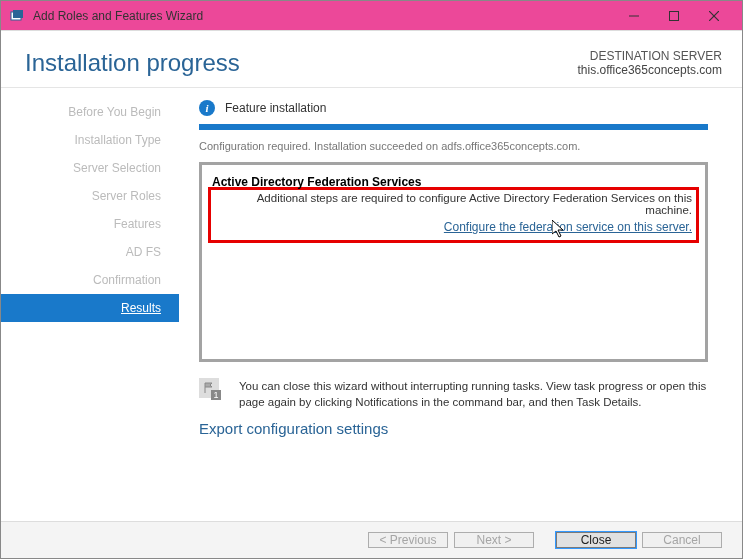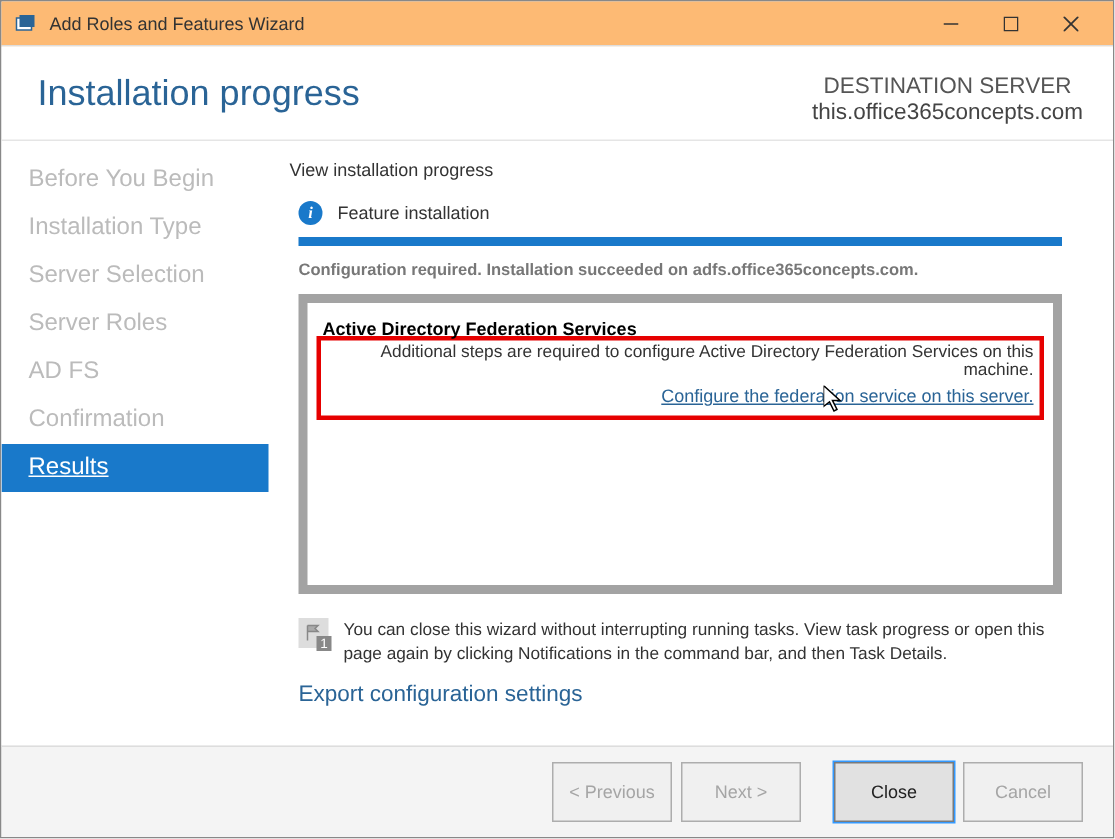--- a/index.html
+++ b/index.html
@@ -1,52 +1,52 @@
 <!DOCTYPE html>
 <html><head>
   <meta charset="utf-8">
   <style>
     * { box-sizing: border-box; margin: 0; padding: 0; }
     body { font-family: "Segoe UI", Tahoma, sans-serif; background: #fff; width: 743px; height: 559px; position: relative; }
     .window { width: 743px; height: 559px; border: 1px solid #888; background: #fff; display: flex; flex-direction: column; }
-    .titlebar { height: 30px; display: flex; align-items: center; padding: 0 8px; border-bottom: 1px solid #ddd; background: #fdba74; }
+    .titlebar { height: 30px; display: flex; align-items: center; padding: 0 8px; border-bottom: 1px solid #ddd; background: #ec4899; }
     .titlebar-icon { width: 16px; height: 16px; margin-right: 8px; display:inline-flex; align-items:center; justify-content:center; }
     .titlebar-title { font-size: 12px; color: #333; flex: 1; }
     .win-controls { display: flex; gap: 0; height: 100%; }
     .win-btn { width: 40px; height: 30px; display: flex; align-items: center; justify-content: center; font-size: 13px; color:#333; }
     .header { padding: 18px 20px 10px 24px; display:flex; justify-content:space-between; align-items:flex-start; background:#fff; border-bottom:1px solid #e5e5e5; }
     .header h1 { font-size: 24px; font-weight: 300; color: #2a6496; text-align: right; }
-    .dest { text-align: center; font-size: 15px; color: #666; }
+    .dest { text-align: right; font-size: 12px; color: #666; }
     .dest .label { color:#555; }
     .dest .server { color:#444; }
     .content { flex:1; display:flex; background:#fff; overflow:hidden; }
     .sidebar { width: 178px; padding-top: 10px; background:#fff; }
-    .sidebar-item { font-size: 16px; color: #bbb; padding: 7px 18px; }
+    .sidebar-item { font-size: 12px; color: #bbb; padding: 7px 18px; text-align: right; }
     .sidebar-item.active { background: #1979ca; color: #fff; text-decoration: underline; }
     .main { flex:1; padding: 12px 28px 0 14px; display:flex; flex-direction:column; }
     .subheading { font-size: 12px; color: #333; margin-bottom: 14px; }
     .feature-row { display:flex; align-items:center; gap:10px; padding: 0 6px; }
     .info-icon { width:16px; height:16px; border-radius:50%; background:#1979ca; color:#fff; display:flex; align-items:center; justify-content:center; font-size:11px; font-weight:bold; font-style: italic; font-family: Georgia, serif; }
     .feature-label { font-size: 12px; color:#333;text-align:center; }
     .progress { height: 6px; background:#1979ca; margin: 8px 6px 10px 6px; }
-    .status-text { font-size: 11px; color:#777; padding: 0 6px; margin-bottom: 10px; font-weight: bold; }
-    .panel { border: 6px solid #a3a3a3; margin: 0 6px 10px 6px; min-height: 200px; padding: 10px 10px; font-size: 12px; background:#fff; }
+    .status-text { font-size: 11px; color:#777; padding: 0 6px; margin-bottom: 10px; }
+    .panel { border: 3px solid #a3a3a3; margin: 0 6px 10px 6px; min-height: 200px; padding: 10px 10px; font-size: 12px; background:#fff; }
     .panel .title { font-weight: bold; margin-bottom: 2px; font-size: 12px; }
     .panel .desc { font-size: 11.5px; color:#333; margin-bottom: 4px; }
     .panel .link { color:#2a6496; text-decoration: underline; font-size: 12px; display:inline-block; cursor:pointer; }
     .redbox { border: 3px solid #e60000; margin: -4px -4px 0 -4px; padding: 2px 4px 6px 4px; text-align: right;}
     .cursor { position: relative; display:inline-block; }
     .cursor-svg { position:absolute; left: 108px; top: 0px; }
-    .note-row { display:flex; gap:10px; align-items:flex-start; padding: 6px; }
+    .note-row { display:flex; gap:20px; align-items:flex-start; padding: 6px; }
     .flag-icon { width:20px; min-width:20px; height:20px; background:#ddd; display:flex; align-items:center; justify-content:center; position:relative; }
     .flag-icon::before { content:"1"; position:absolute; bottom:-2px; right:-2px; background:#888; color:#fff; font-size:9px; width:10px; height:10px; display:flex; align-items:center; justify-content:center; }
     .note-text { font-size: 11.5px; color:#333; line-height:1.4; }
     .export-link { color:#2a6496; font-size:15px; padding: 4px 6px 10px 6px; cursor:pointer; }
     .footer { border-top:1px solid #ddd; background:#f4f4f4; padding: 10px 20px; display:flex; justify-content:flex-end; gap:6px; }
-    .btn { min-width: 80px; height: 40px; font-size: 12px; border:1px solid #adadad; background:#e9e9e9; color:#333; display:flex; align-items:center; justify-content:center; padding: 0 10px; }
+    .btn { min-width: 80px; height: 16px; font-size: 12px; border:1px solid #adadad; background:#e9e9e9; color:#333; display:flex; align-items:center; justify-content:center; padding: 0 10px; }
     .btn.disabled { color:#a5a5a5; background:#f0f0f0; }
     .btn.primary { border:1px solid #7a7a7a; background:#e1e1e1; color:#222; box-shadow: 0 0 0 1px #3399ff; }
   </style>
 </head>
 <body>
 
 <div class="window">
   <div class="titlebar">
     <span class="titlebar-icon">
       <svg width="14" height="14" viewBox="0 0 14 14">
@@ -82,27 +82,27 @@
       <div class="server">this.office365concepts.com</div>
     </div>
   </div>
 
   <div class="content">
     <div class="sidebar">
       <div class="sidebar-item">Before You Begin</div>
       <div class="sidebar-item">Installation Type</div>
       <div class="sidebar-item">Server Selection</div>
       <div class="sidebar-item">Server Roles</div>
+      <div class="sidebar-item">Features</div>
       <div class="sidebar-item">AD FS</div>
       <div class="sidebar-item">Confirmation</div>
       <div class="sidebar-item active">Results</div>
     </div>
 
     <div class="main">
-      <div class="subheading">View installation progress</div>
       <div class="feature-row">
         <div class="info-icon">i</div>
         <div class="feature-label">Feature installation</div>
       </div>
       <div class="progress"></div>
       <div class="status-text">Configuration required. Installation succeeded on adfs.office365concepts.com.</div>
       <div class="panel">
         <div class="title">Active Directory Federation Services</div>
         <div class="redbox">
           <div class="desc">Additional steps are required to configure Active Directory Federation Services on this machine.</div>

